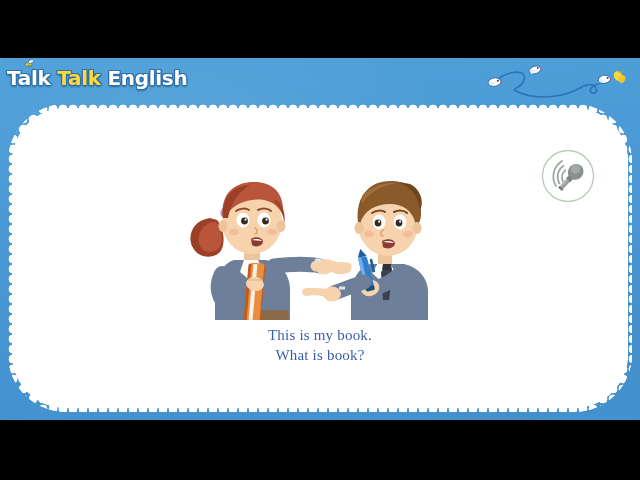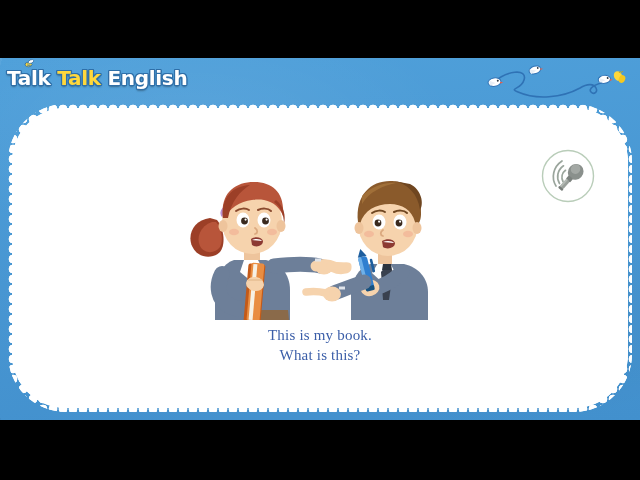--- a/index.html
+++ b/index.html
@@ -326,18 +326,18 @@
           <path d="M370 81 C 375 78, 382 79, 383 83 C 383 88, 375 90, 371 87 Z" fill="#8c3a32"></path>
           <path d="M371 82 C 375 80, 381 81, 382 83 Z" fill="#ffffff"></path>
 
           <ellipse cx="357" cy="74" rx="5" ry="3.2" fill="#f0a98e" opacity=".55"></ellipse>
           <ellipse cx="396" cy="74" rx="5" ry="3.2" fill="#f0a98e" opacity=".55"></ellipse>
         </g>
       </svg>
 
       <div id="caption">
         <span class="line">This is my book.</span>
-        <span class="line">What is this?</span>
+        <span class="line">What is book?</span>
       </div>
     </div>
 
   </div>
 </div>
 
 </body></html>

